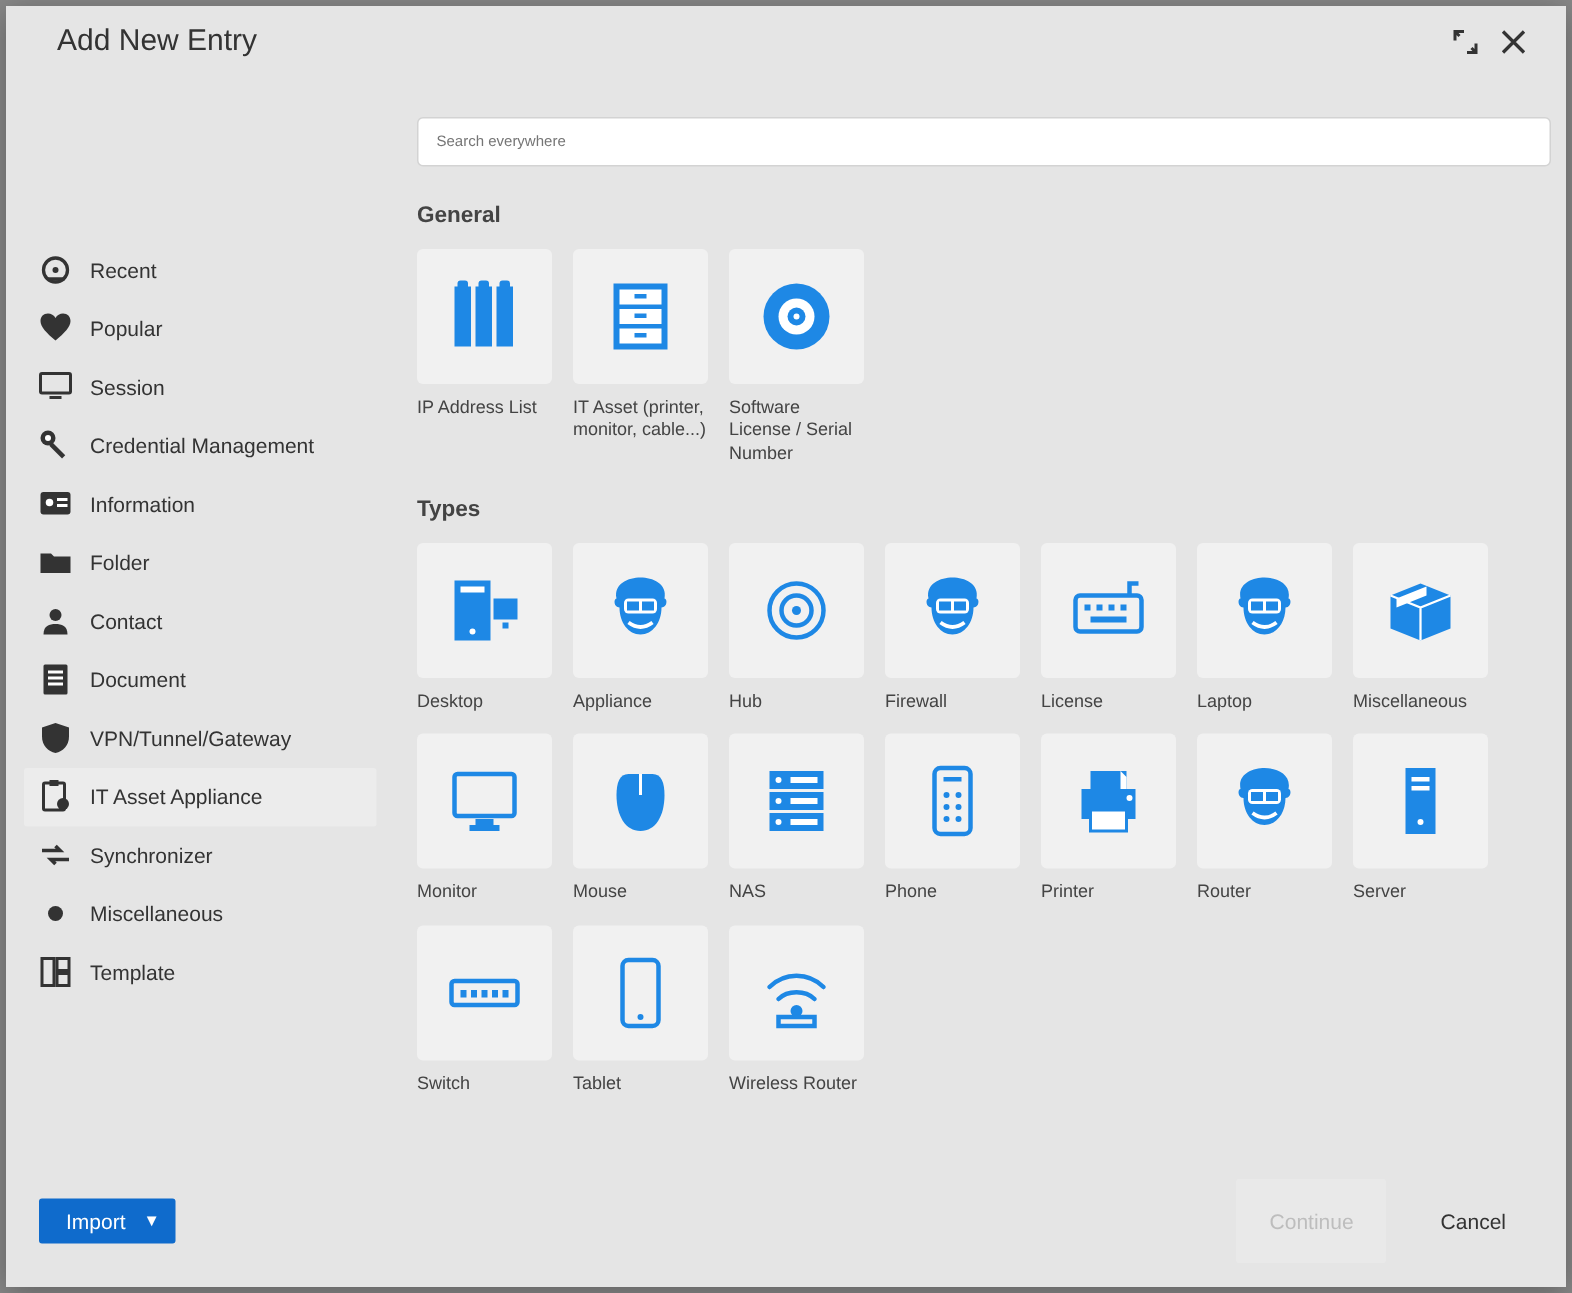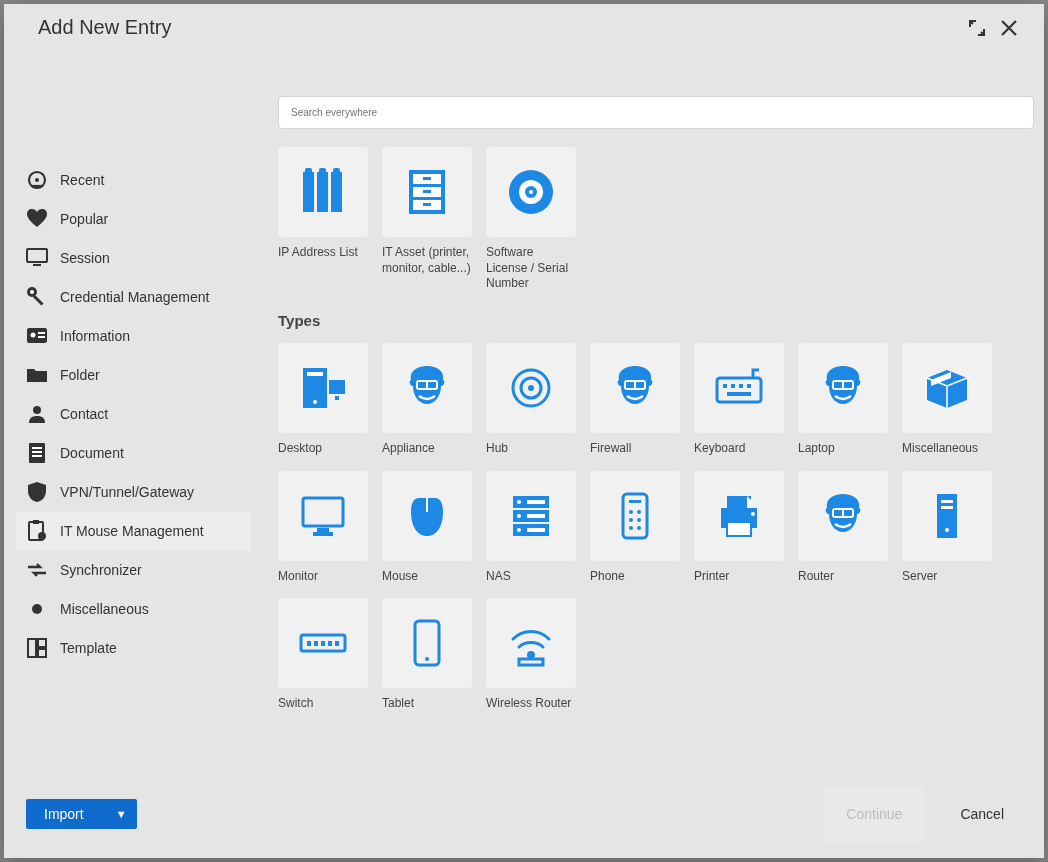--- a/index.html
+++ b/index.html
@@ -122,21 +122,21 @@
   font-size: 14px;
   border-radius: 2px;
   cursor: pointer;
   border: none;
 }
 .btn-import {
   background: #0f6bcc;
   color: #fff;
   display: flex;
   align-items: center;
-  gap: 32px;
+  gap: 12px;
   padding: 7px 10px 7px 18px;
   justify-content: center;
 }
 .btn-import .chev { font-size: 11px; }
 .btn-continue {
   background: #e9e9e9;
   color: #bdbdbd;
   margin-left: auto;
   cursor: not-allowed;
   padding: 20px 22px;
@@ -421,21 +421,21 @@
             </svg>
           </span>
           <span>VPN/Tunnel/Gateway</span>
         </div>
         <div class="sidebar-item selected">
           <span class="sidebar-icon">
             <svg width="22" height="22" viewBox="0 0 22 22">
               <use href="#clipboard-gear-icon"></use>
             </svg>
           </span>
-          <span>IT Mouse Management</span>
+          <span>IT Asset Appliance</span>
         </div>
         <div class="sidebar-item">
           <span class="sidebar-icon">
             <svg width="22" height="22" viewBox="0 0 22 22">
               <use href="#sync-icon"></use>
             </svg>
           </span>
           <span>Synchronizer</span>
         </div>
         <div class="sidebar-item">
@@ -451,20 +451,21 @@
             <svg width="22" height="22" viewBox="0 0 22 22">
               <use href="#template-icon"></use>
             </svg>
           </span>
           <span>Template</span>
         </div>
       </div>
     <div class="main">
       <input class="search" placeholder="Search everywhere" style="">
       <div id="sections">
+          <div class="section-title">General</div>
           <div class="grid">
             <div class="card">
               <div class="card-tile">
                 <svg viewBox="0 0 52 52">
                   <use href="#binder-icon"></use>
                 </svg>
               </div>
               <div class="card-label">IP Address List</div>
             </div>
             <div class="card">
@@ -517,21 +518,21 @@
                 </svg>
               </div>
               <div class="card-label">Firewall</div>
             </div>
             <div class="card">
               <div class="card-tile">
                 <svg viewBox="0 0 52 52">
                   <use href="#keyboard-icon"></use>
                 </svg>
               </div>
-              <div class="card-label">Keyboard</div>
+              <div class="card-label">License</div>
             </div>
             <div class="card">
               <div class="card-tile">
                 <svg viewBox="0 0 52 52">
                   <use href="#face-icon"></use>
                 </svg>
               </div>
               <div class="card-label">Laptop</div>
             </div>
             <div class="card">

